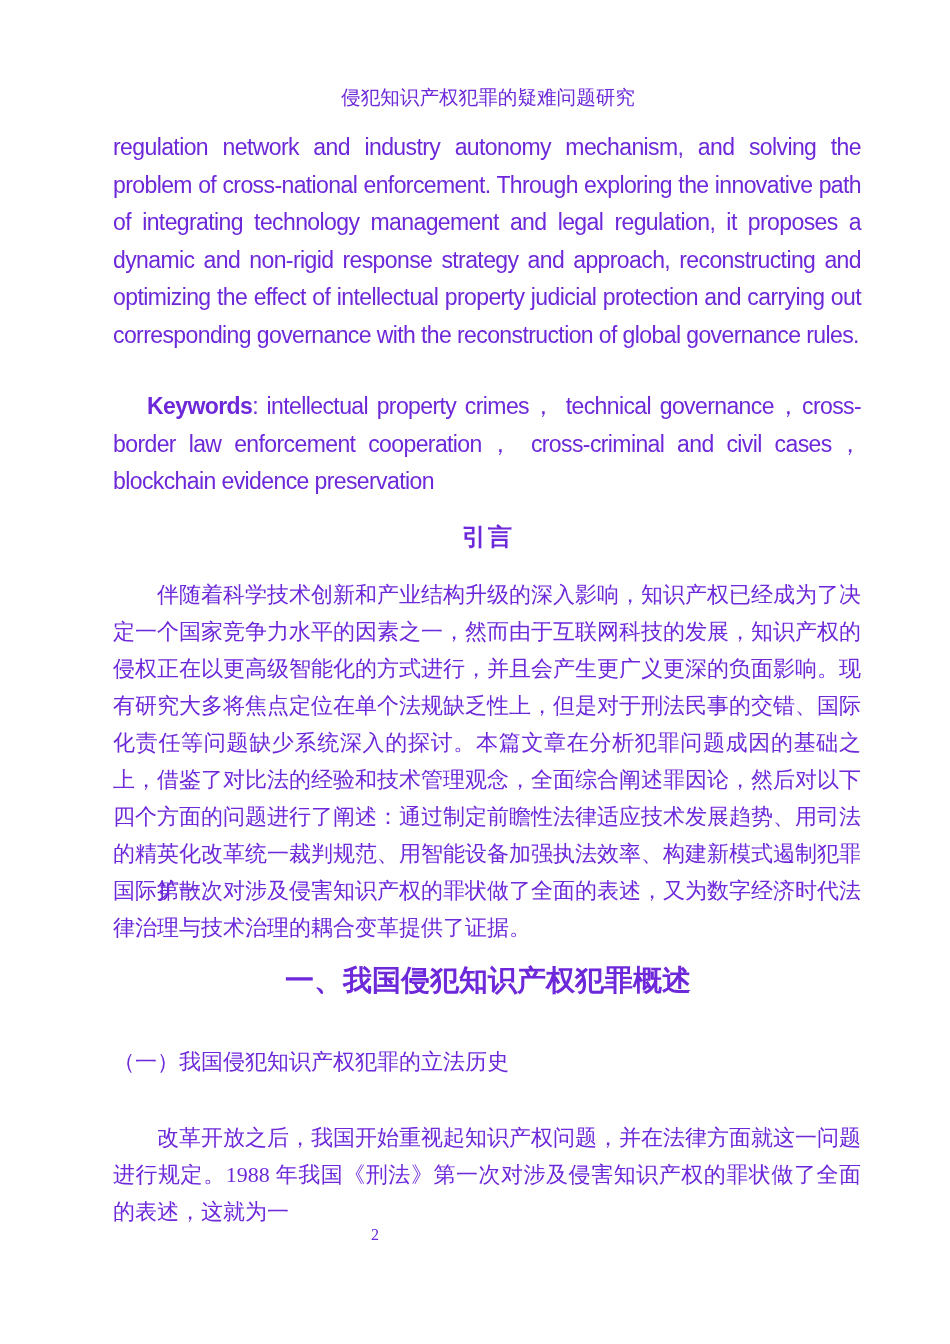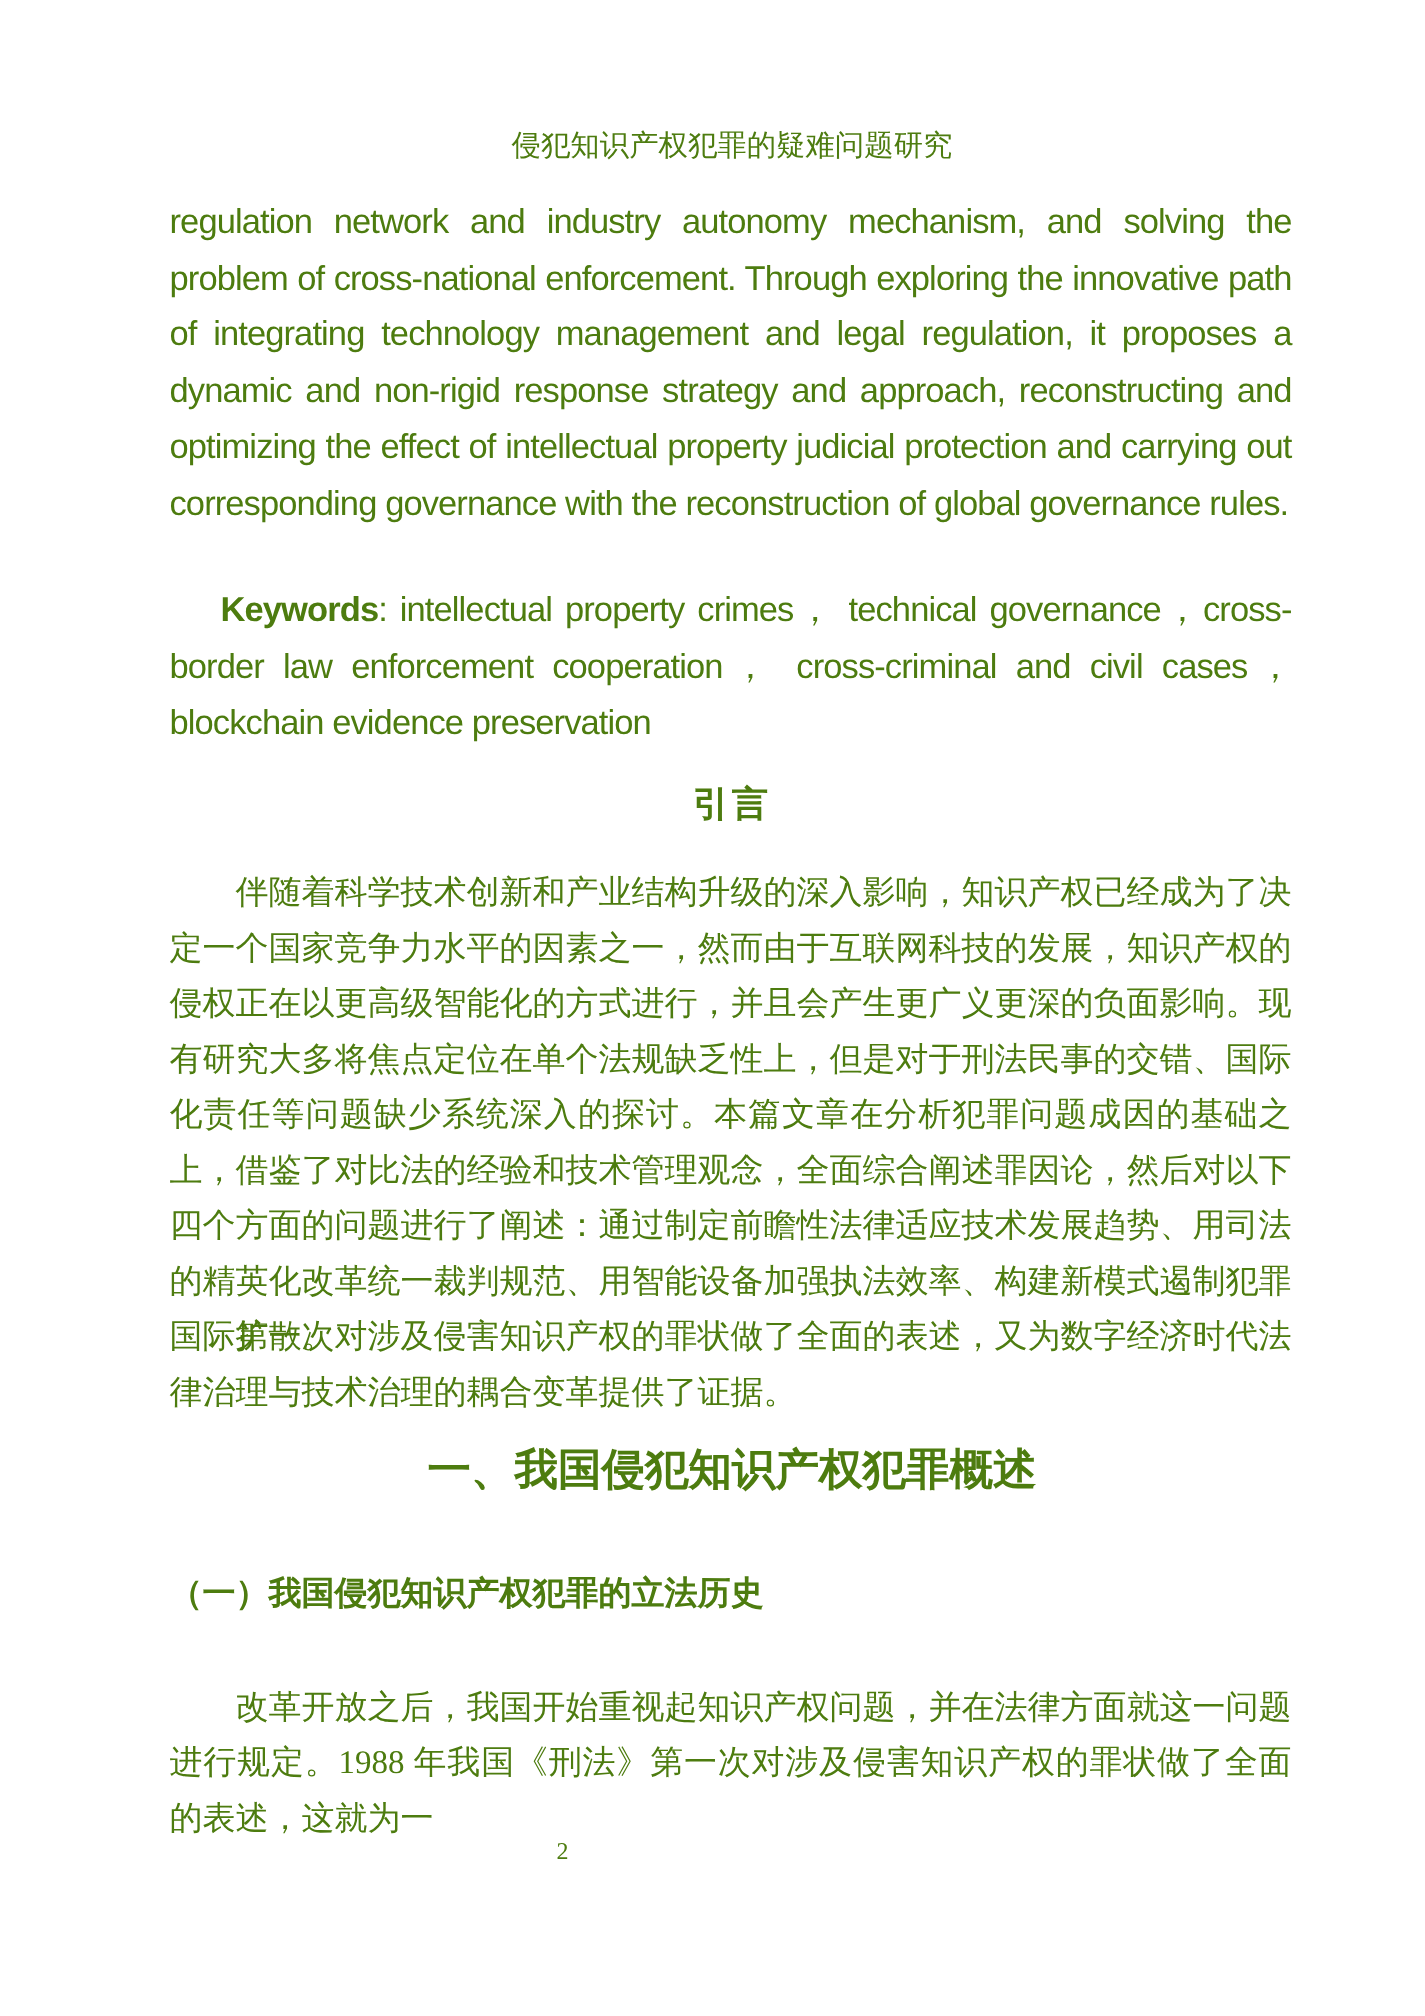--- a/index.html
+++ b/index.html
@@ -1,20 +1,20 @@
 <!DOCTYPE html>
 <html><head>
 <meta charset="utf-8">
 <style>
   html,body { margin:0; padding:0; background:#ffffff; }
   .page {
     position:relative;
     width:950px; height:1344px;
     background:#ffffff;
-    color:#4d7c0f;
+    color:#6d28d9;
     overflow:hidden;
     font-family:"Liberation Serif","DejaVu Serif",serif;
   }
   .header-title {
     position:absolute; top:85px; left:113px; width:750px;
     text-align:center;
     font-size:19.6px; line-height:26px;
     font-family:"Liberation Serif","DejaVu Serif",serif;
   }
   .eng-para {
@@ -32,21 +32,21 @@
     position:absolute; left:113px; width:750px;
     text-align:center;
     font-family:"Liberation Sans","DejaVu Sans",sans-serif;
     font-weight:bold;
   }
   .intro-heading { top:519px; font-size:24px; line-height:36px; letter-spacing:2px; }
   .section-heading { top:962px; font-size:29px; line-height:36px; }
   .sub-heading {
     position:absolute; top:1046px; left:113px; width:748px;
     font-family:"Liberation Sans","DejaVu Sans",sans-serif;
-    font-weight:bold;
+    font-weight:normal;
     font-size:22px; line-height:32px;
     text-align:left;
   }
   .cn-para {
     position:absolute; left:113px; width:748px;
     font-size:22px; line-height:37px;
     text-align:justify;
     text-justify:inter-ideograph;
     text-indent:2em;
     font-family:"Liberation Serif","DejaVu Serif",serif;

